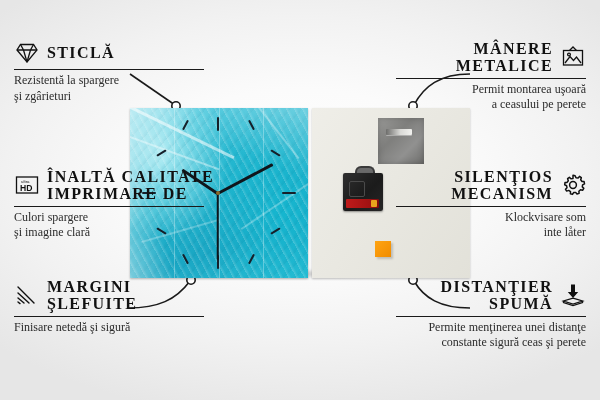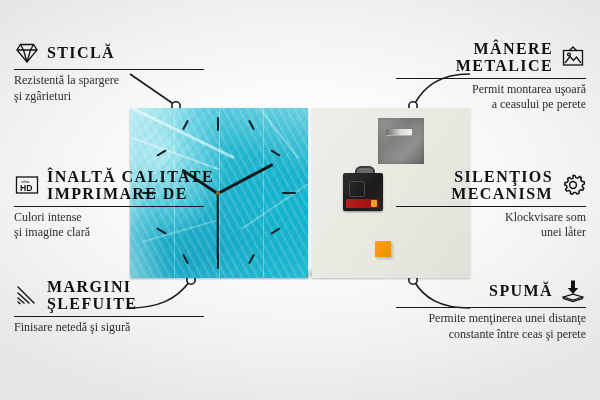--- a/index.html
+++ b/index.html
@@ -212,21 +212,21 @@
           <text x="7" y="11.2" font-family="Liberation Sans, sans-serif" font-size="4.4" fill="#111">ultra</text>
           <text x="6" y="19" font-family="Liberation Sans, sans-serif" font-size="8.6" font-weight="bold" fill="#111">HD</text>
         </svg>
       </span>
       <span class="titles">
         <span class="t">ÎNALTĂ CALITATE</span>
         <span class="t">IMPRIMARE DE</span>
       </span>
     </div>
     <div class="rule"></div>
-    <div class="sub" style="white-space:pre-line">Culori intense
+    <div class="sub" style="white-space:pre-line">Culori spargere
 şi imagine clară</div>
   </div>
 
   <div class="feat right" id="f-hang">
     <div class="head">
       <span class="titles">
         <span class="t">MÂNERE</span>
         <span class="t">METALICE</span>
       </span>
       <span class="ic">
@@ -276,34 +276,35 @@
         <svg viewBox="0 0 26 26">
             <g fill="none" stroke="#111" stroke-width="1.5" stroke-linejoin="round">
           <path d="M13 3.2 l2.1 .5 .9 2.0 2.1 .3 1.4-1.6 1.8 1.3 -.6 2.1 1.3 1.7 2.1 .1 .4 2.2 -1.9 1.0 -.3 2.1 1.5 1.5 -1.2 1.9 -2.1-.5 -1.6 1.4 .2 2.1 -2.1 .8 -1.3-1.7 -2.1 .2 -1.1 1.8 -2.1-.7 .1-2.1 -1.8-1.2 -2.0 .7 -1.2-1.8 1.5-1.5 -.4-2.1 -1.9-.9 .3-2.2 2.1-.2 1.2-1.7 -.7-2.0 1.8-1.4 1.5 1.5 2.1-.4 z"></path>
           <circle cx="13" cy="13" r="3.4"></circle>
         </g>
           </svg>
       </span>
     </div>
     <div class="rule"></div>
     <div class="sub" style="white-space:pre-line">Klockvisare som
-unei låter</div>
+inte låter</div>
   </div>
 
   <div class="feat right" id="f-foam">
     <div class="head">
       <span class="titles">
+        <span class="t">DISTANŢIER</span>
         <span class="t">SPUMĂ</span>
       </span>
       <span class="ic">
         <svg viewBox="0 0 26 26">
           <path d="M11 2.5 h4 v7.5 h3.2 L13 16 L7.8 10 H11 Z" fill="#111"></path>
           <path d="M13 16.2 L22.5 19 L13 22 L3.5 19 Z" fill="none" stroke="#111" stroke-width="1.3"></path>
           <path d="M3.5 19 v1.6 L13 23.6 L22.5 20.6 V19" fill="none" stroke="#111" stroke-width="1.3"></path>
         </svg>
       </span>
     </div>
     <div class="rule"></div>
     <div class="sub" style="white-space:pre-line">Permite menţinerea unei distanţe
-constante între ceas şi perete</div>
+constante sigură ceas şi perete</div>
   </div>
 
 </div>
 
 </body></html>

